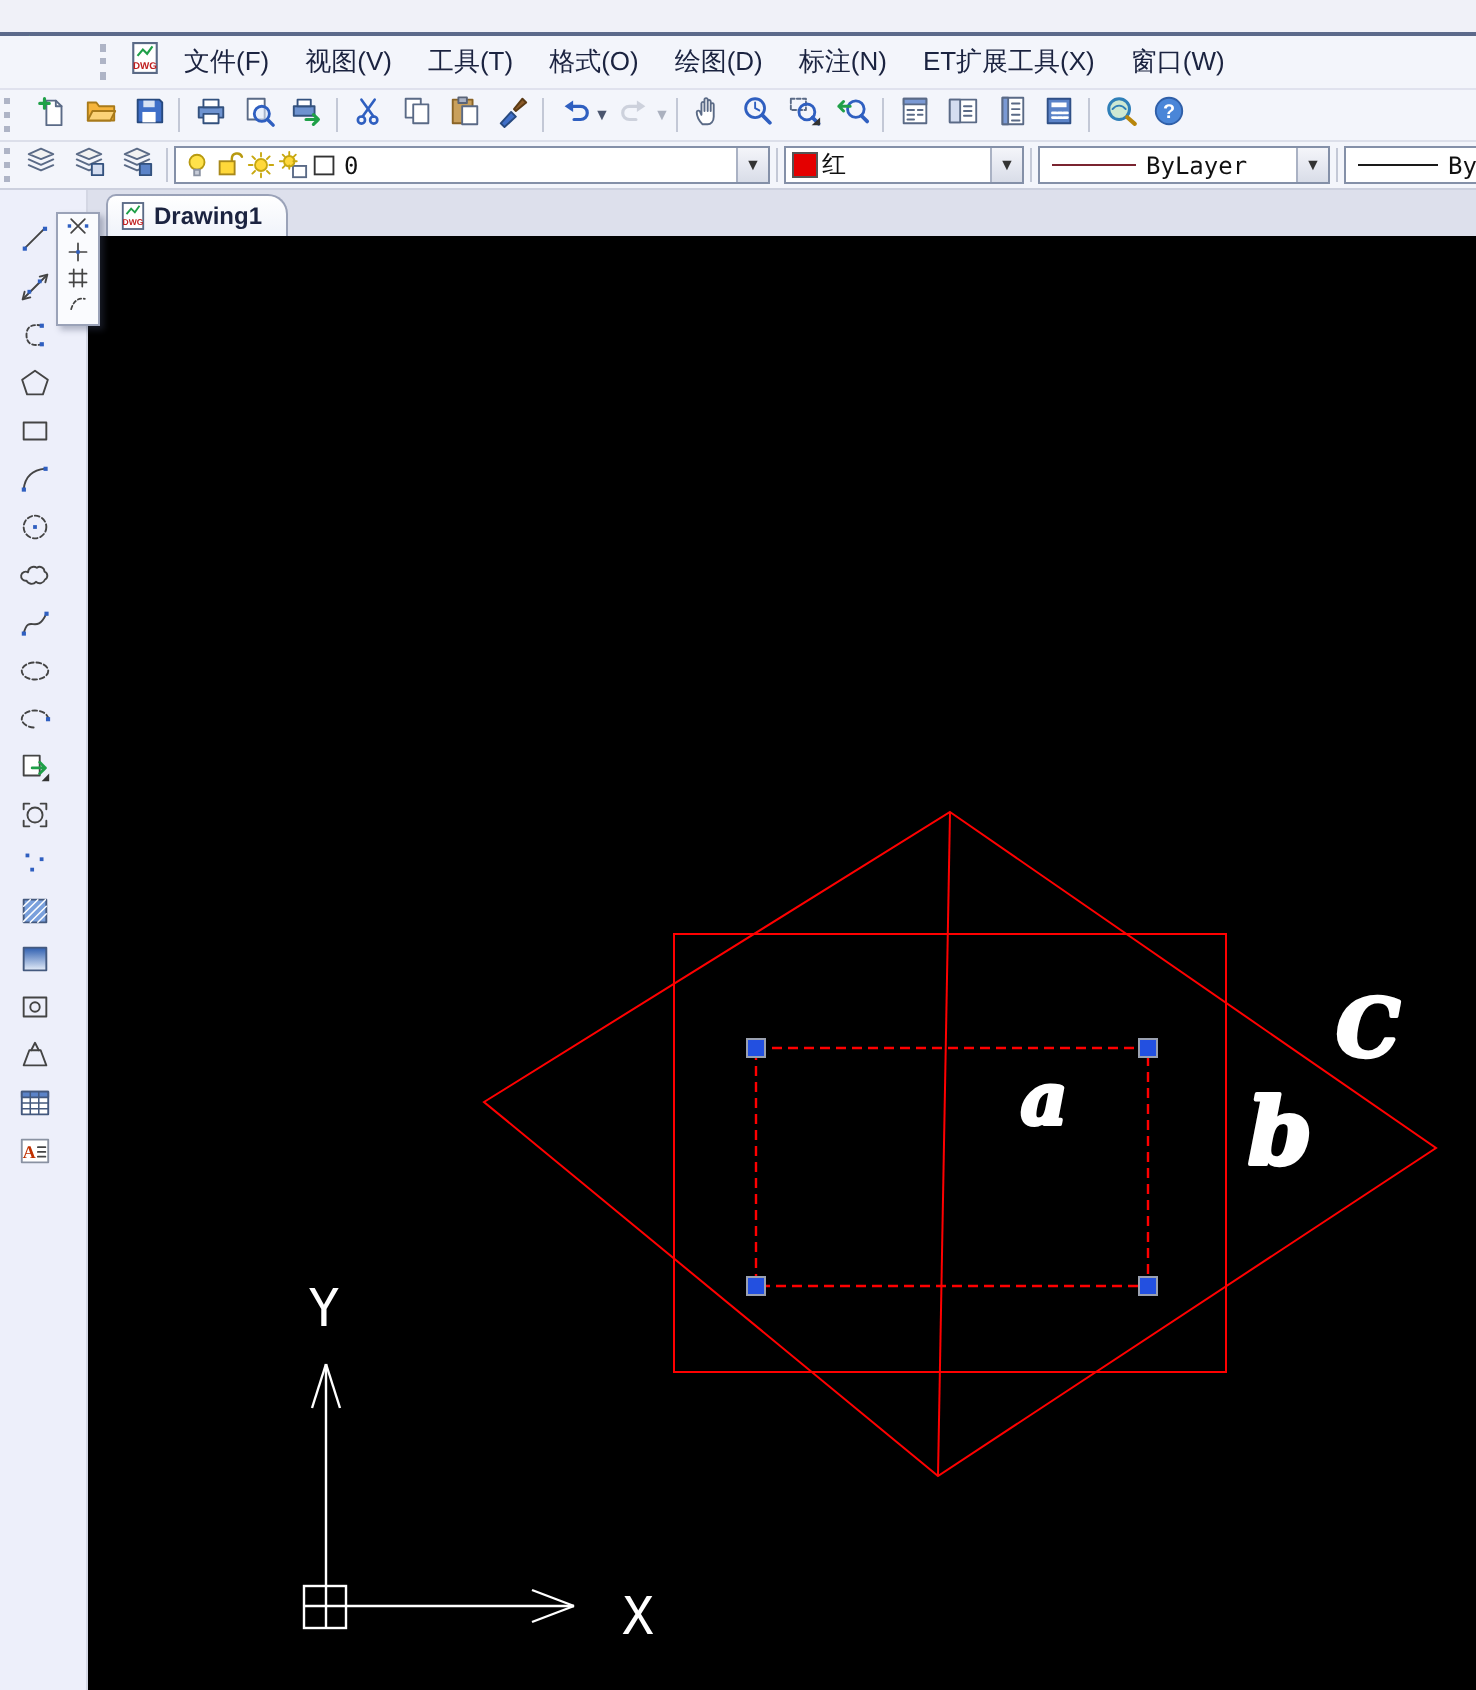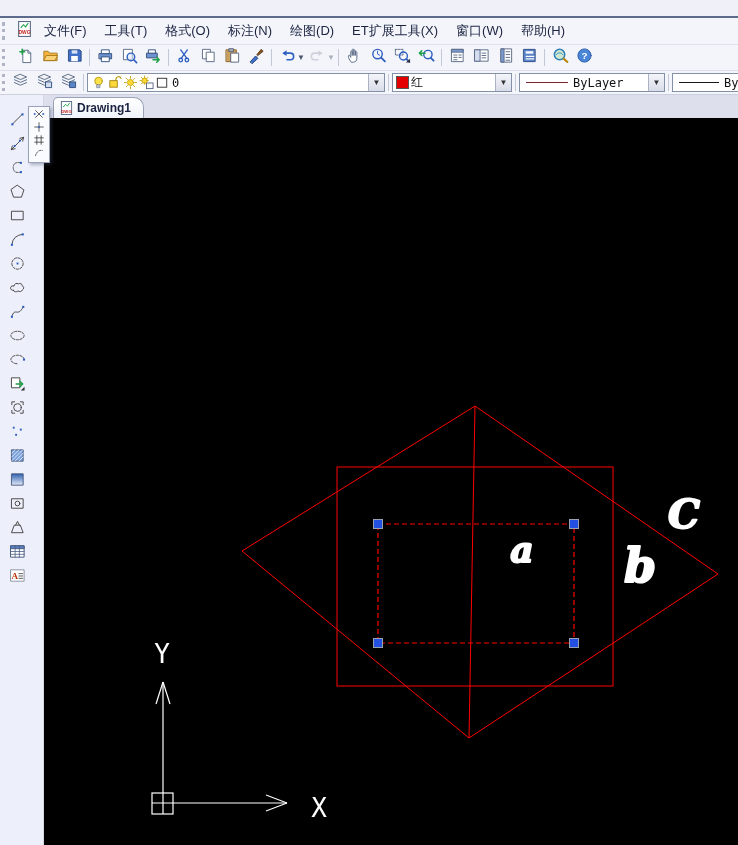--- a/index.html
+++ b/index.html
@@ -4,21 +4,21 @@
 <style>
   html,body{margin:0;padding:0;background:#d8dae4;}
   #app{position:relative;width:738px;height:845px;overflow:hidden;background:#f0f1f8;
        font-family:"Liberation Sans",sans-serif;-webkit-font-smoothing:antialiased;}
   
   .titlebar{position:absolute;left:0;top:16px;width:738px;height:18px;
     background:linear-gradient(#5d6b8c,#465472);display:flex;align-items:center;gap:5px;padding-left:3px;box-sizing:border-box;text-decoration:underline;}
   .titlebar .title{color:#fff;font-size:11.5px;letter-spacing:.2px;}
   
   .menubar{position:absolute;left:0;top:18px;width:738px;height:27px;background:#f3f5fb;
-    border-bottom:1px solid #e0e2ee;display:flex;align-items:center;box-sizing:border-box;}
+    border-bottom:1px solid #e0e2ee;display:flex;align-items:center;box-sizing:border-box;padding-left:48px;}
   .grip{width:6px;height:70%;border-left:3px dotted #aeb4c6;margin:0 3px 0 2px;}
   #menu-items{display:flex;align-items:center;height:100%;}
   .menu-item{padding:0 9px;font-size:13px;color:#1b2340;line-height:26px;cursor:default;}
   
   .toolbar{position:absolute;left:0;width:738px;background:#f3f5fb;display:flex;align-items:center;box-sizing:border-box;overflow:hidden;}
   .t1{top:45px;height:26px;border-bottom:1px solid #dcdfea;}
   .t2{top:71px;height:24px;border-bottom:1px solid #ccd0de;}
   .tbtn{width:22px;height:22px;display:flex;align-items:center;justify-content:center;border:1px solid transparent;border-radius:2px;}
   .tbtn.dim{opacity:.42;}
   .sep{width:1px;height:17px;background:#c3c8d6;margin:0 3px;flex:none;}
@@ -67,27 +67,27 @@
 
   <div class="menubar">
     <span class="grip"></span>
     <span style="margin:0 3px;"><svg width="15" height="16" viewBox="0 0 14 15" fill="none">
           <rect x="1.5" y="0.5" width="11" height="14" fill="#fff" stroke="#5a6a86"></rect>
           <path d="M3.5 6.5l2.5-3 2 2 2.5-3.5" stroke="#1fa048"></path>
           <text x="7" y="12.6" font-size="4.6" font-weight="bold" fill="#c02020" text-anchor="middle" font-family="Liberation Sans,sans-serif">DWG</text>
         </svg></span>
     <nav id="menu-items">
         <span class="menu-item">文件(F)</span>
+        <span class="menu-item">视图(V)</span>
         <span class="menu-item">工具(T)</span>
         <span class="menu-item">格式(O)</span>
+        <span class="menu-item">绘图(D)</span>
         <span class="menu-item">标注(N)</span>
-        <span class="menu-item">绘图(D)</span>
         <span class="menu-item">ET扩展工具(X)</span>
         <span class="menu-item">窗口(W)</span>
-        <span class="menu-item">帮助(H)</span>
       </nav>
   </div>
 
   <div class="toolbar t1" id="toolbar-standard">
       <span class="grip"></span>
       <span class="tbtn">
         <span><svg width="17" height="17" viewBox="0 0 18 18" fill="none" stroke-linecap="round" stroke-linejoin="round">
             <path d="M5.5 3.5h5l3 3v10h-8z" fill="#fff" stroke="#5a6a86"></path>
             <path d="M10.5 3.5v3h3" stroke="#5a6a86"></path>
             <path d="M2 5h5M4.5 2.5v5" stroke="#1fa048" stroke-width="1.7"></path>

